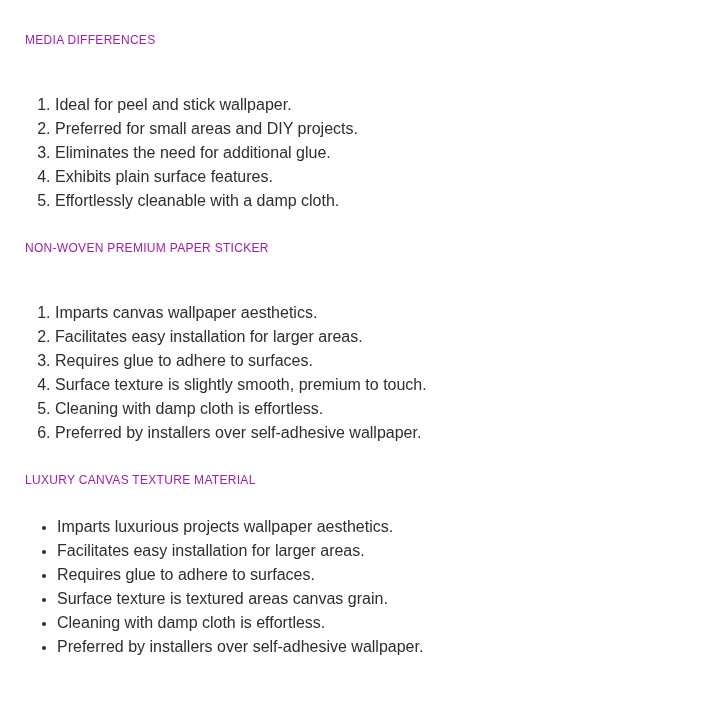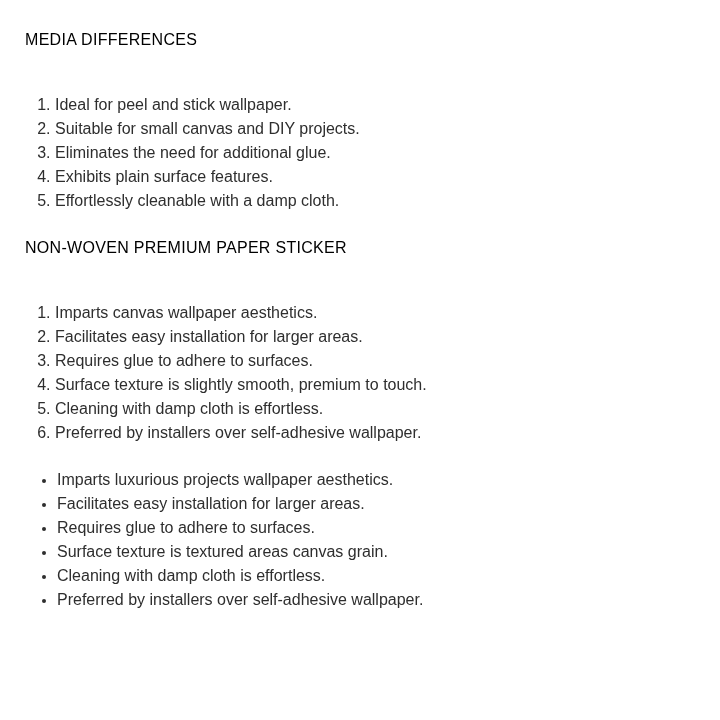--- a/index.html
+++ b/index.html
@@ -16,24 +16,24 @@
     font-size: 16px;
     line-height: 24px;
     -webkit-font-smoothing: antialiased;
   }
   .doc {
     padding: 28px 25px 0 25px;
   }
   .doc-title,
   .section-heading {
     margin: 0 0 23px 0;
-    font-size: 16px;
+    font-size: 12px;
     font-weight: 400;
     letter-spacing: 0.3px;
-    color: #000000;
+    color: #a21caf;
   }
   .feature-list {
     margin: 0 0 23px 0;
   }
   ol.feature-list {
     padding: 0 0 0 30px;
     margin-top: 41px;
   }
   ul.feature-list {
     padding: 0 0 0 32px;
@@ -49,37 +49,38 @@
 </head>
 <body>
 
 <div class="doc">
 
   <p class="doc-title">MEDIA DIFFERENCES</p>
 
 
   <ol class="feature-list">
     <li>Ideal for peel and stick wallpaper.</li>
-    <li>Suitable for small canvas and DIY projects.</li>
+    <li>Preferred for small areas and DIY projects.</li>
     <li>Eliminates the need for additional glue.</li>
     <li>Exhibits plain surface features.</li>
     <li>Effortlessly cleanable with a damp cloth.</li>
   </ol>
 
   <p class="section-heading">NON-WOVEN PREMIUM PAPER STICKER</p>
 
   <ol class="feature-list">
     <li>Imparts canvas wallpaper aesthetics.</li>
     <li>Facilitates easy installation for larger areas.</li>
     <li>Requires glue to adhere to surfaces.</li>
     <li>Surface texture is slightly smooth, premium to touch.</li>
     <li>Cleaning with damp cloth is effortless.</li>
     <li>Preferred by installers over self-adhesive wallpaper.</li>
   </ol>
 
+  <p class="section-heading">LUXURY CANVAS TEXTURE MATERIAL</p>
 
   <ul class="feature-list">
     <li>Imparts luxurious projects wallpaper aesthetics.</li>
     <li>Facilitates easy installation for larger areas.</li>
     <li>Requires glue to adhere to surfaces.</li>
     <li>Surface texture is textured areas canvas grain.</li>
     <li>Cleaning with damp cloth is effortless.</li>
     <li>Preferred by installers over self-adhesive wallpaper.</li>
   </ul>
 

